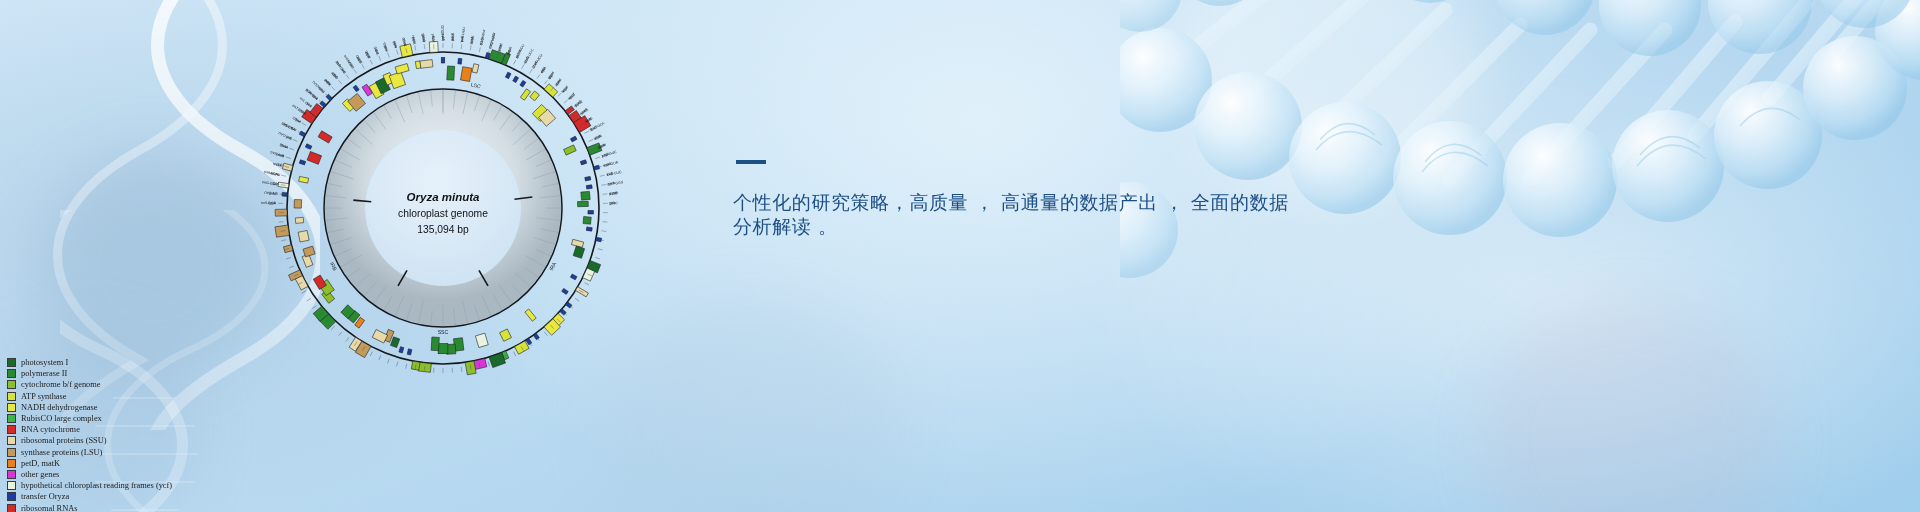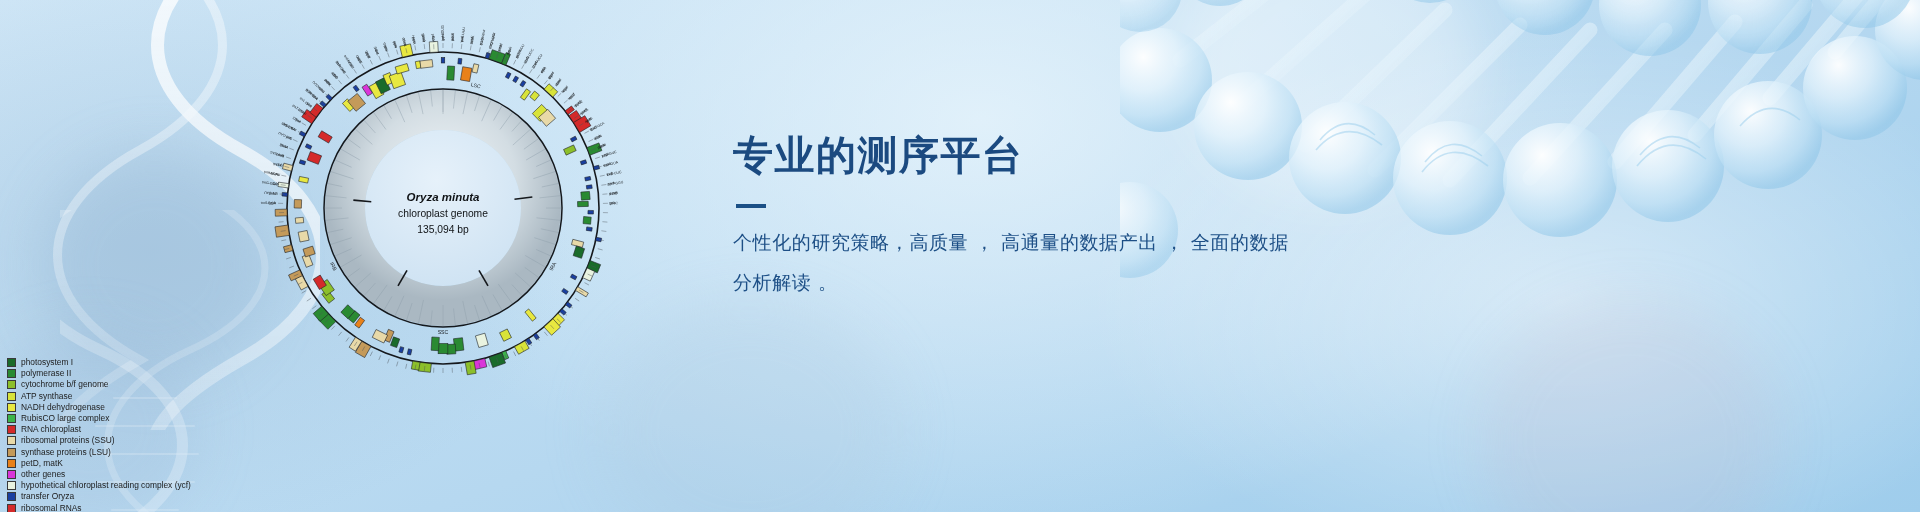--- a/index.html
+++ b/index.html
@@ -35,32 +35,32 @@
 
   
   .genome-wrap { position:absolute; left:243px; top:8px; width:400px; height:400px; }
   .genome-wrap svg { display:block; }
 
   
   .legend { position:absolute; left:7px; top:357px; }
   .legend-row { display:flex; align-items:center; height:11.2px; }
   .legend-sw { width:9px; height:9px; border:1px solid #3a3a3a; flex:none; }
   .legend-tx { font-size:8.4px; line-height:9px; color:#1c1c1c; margin-left:5px;
-               white-space:nowrap; font-family:Liberation Sans, sans-serif; }
+               white-space:nowrap; font-family:Liberation Serif, serif; }
 
   
   .copy { position:absolute; left:733px; top:133px; width:620px; }
   .headline {
     font-size:40px; font-weight:bold; letter-spacing:1.5px;
     color:#1b4a80; line-height:1.1;
     font-family:"DejaVu Sans","Liberation Sans",sans-serif;
   }
   .rule { width:30px; height:4px; background:#1b5086; margin:27px 0 0 3px; }
   .para {
-    margin-top:14px; font-size:19px; line-height:40px; color:#1d4f86;
+    margin-top:26px; font-size:19px; line-height:24px; color:#1d4f86;
     letter-spacing:.6px; font-family:"DejaVu Sans","Liberation Sans",sans-serif;
     max-width:560px;
   }
 </style>
 </head>
 <body>
 
 <div class="banner">
 
   <div class="blob" style="left:40px;top:150px;width:230px;height:230px;background:rgba(142,176,206,.30);"></div>
@@ -643,51 +643,50 @@
     <div class="legend-row">
       <span class="legend-sw" style="background: rgb(232, 232, 64);"></span>
       <span class="legend-tx">NADH dehydrogenase</span>
     </div>
     <div class="legend-row">
       <span class="legend-sw" style="background: rgb(60, 181, 74);"></span>
       <span class="legend-tx">RubisCO large complex</span>
     </div>
     <div class="legend-row">
       <span class="legend-sw" style="background: rgb(212, 42, 42);"></span>
-      <span class="legend-tx">RNA chloroplast</span>
+      <span class="legend-tx">RNA cytochrome</span>
     </div>
     <div class="legend-row">
       <span class="legend-sw" style="background: rgb(232, 217, 168);"></span>
       <span class="legend-tx">ribosomal proteins (SSU)</span>
     </div>
     <div class="legend-row">
       <span class="legend-sw" style="background: rgb(196, 154, 90);"></span>
       <span class="legend-tx">synthase proteins (LSU)</span>
     </div>
     <div class="legend-row">
       <span class="legend-sw" style="background: rgb(232, 129, 26);"></span>
       <span class="legend-tx">petD, matK</span>
     </div>
     <div class="legend-row">
       <span class="legend-sw" style="background: rgb(217, 53, 217);"></span>
       <span class="legend-tx">other genes</span>
     </div>
     <div class="legend-row">
       <span class="legend-sw" style="background: rgb(233, 243, 224);"></span>
-      <span class="legend-tx">hypothetical chloroplast reading complex (ycf)</span>
+      <span class="legend-tx">hypothetical chloroplast reading frames (ycf)</span>
     </div>
     <div class="legend-row">
       <span class="legend-sw" style="background: rgb(26, 63, 160);"></span>
       <span class="legend-tx">transfer Oryza</span>
     </div>
     <div class="legend-row">
       <span class="legend-sw" style="background: rgb(212, 42, 42);"></span>
       <span class="legend-tx">ribosomal RNAs</span>
     </div>
   </div>
 
   <div class="copy">
-    <h1 class="headline">专业的测序平台</h1>
     <div class="rule"></div>
     <p class="para">个性化的研究策略，高质量 ， 高通量的数据产出 ， 全面的数据分析解读 。</p>
   </div>
 
 </div>
 
 </body></html>

